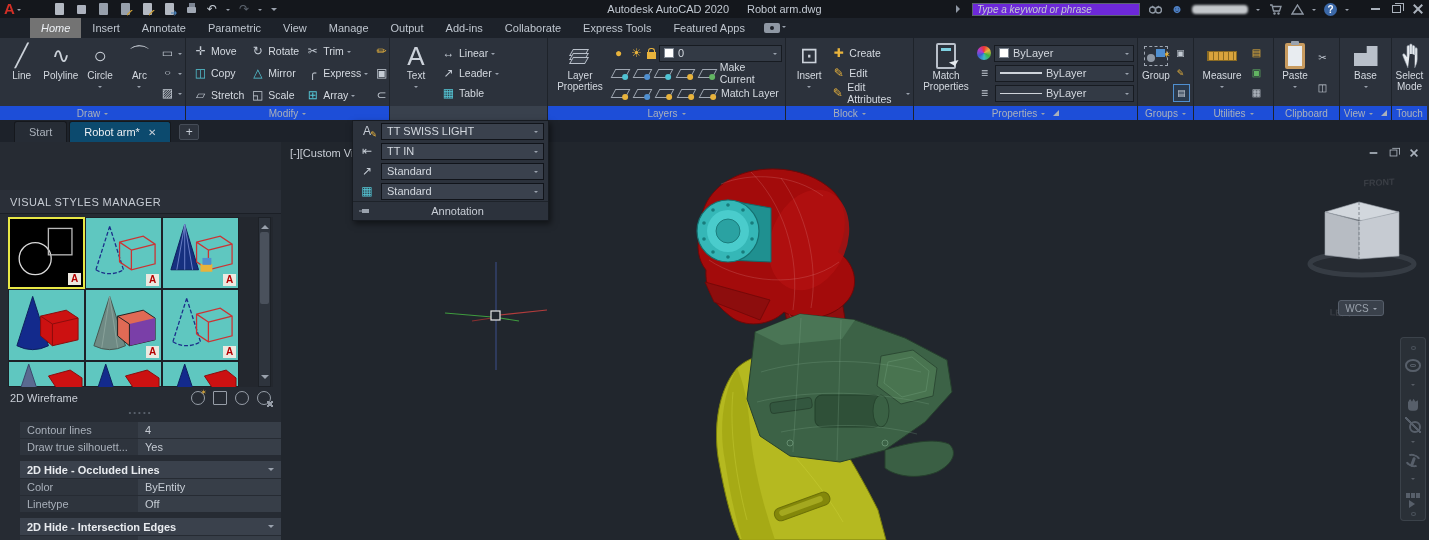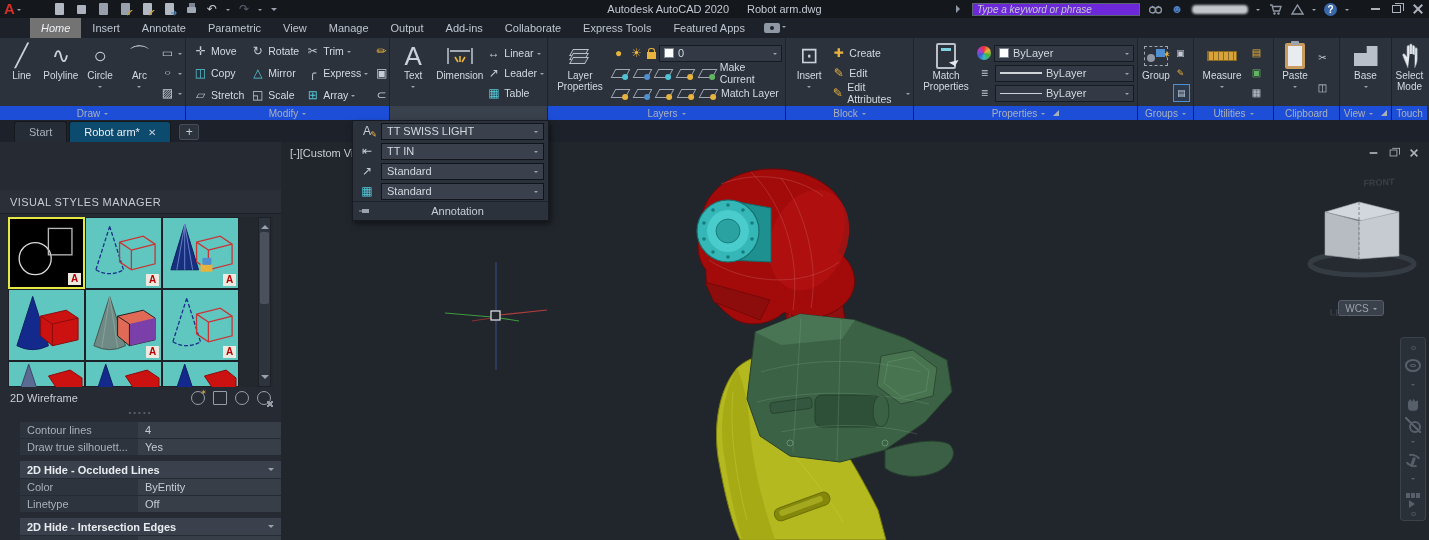--- a/index.html
+++ b/index.html
@@ -410,29 +410,20 @@
         </div>
     </div>
 
     <div class="panel" style="width:158px">
       <div class="pbody">
         <div class="big">
             <span class="bicon" style="font-size:26px">A</span>
             <span class="blbl">Text</span>
             <span class="caret sm"></span>
           </div>
-        <div class="big" style="width:56px">
-          <span class="bicon">
-            <svg width="28" height="24" viewBox="0 0 28 24">
-                <path d="M2 4 V20 M26 4 V20 M4 7 H24" stroke="#ccd2da" stroke-width="1.4" fill="none"></path>
-                <path d="M9 13 l3 5 M14 12 l0 6 M19 13 l-3 5" stroke="#e8b33c" stroke-width="1.6"></path>
-              </svg>
-          </span>
-          <span class="blbl">Dimension</span>
-        </div>
         <div class="smallcol">
           <div class="srow">
               <span class="sicon">↔</span>
               <span class="slbl">Linear</span>
               <span class="caret sm"></span>
             </div>
           <div class="srow">
               <span class="sicon">↗</span>
               <span class="slbl">Leader</span>
               <span class="caret sm"></span>

